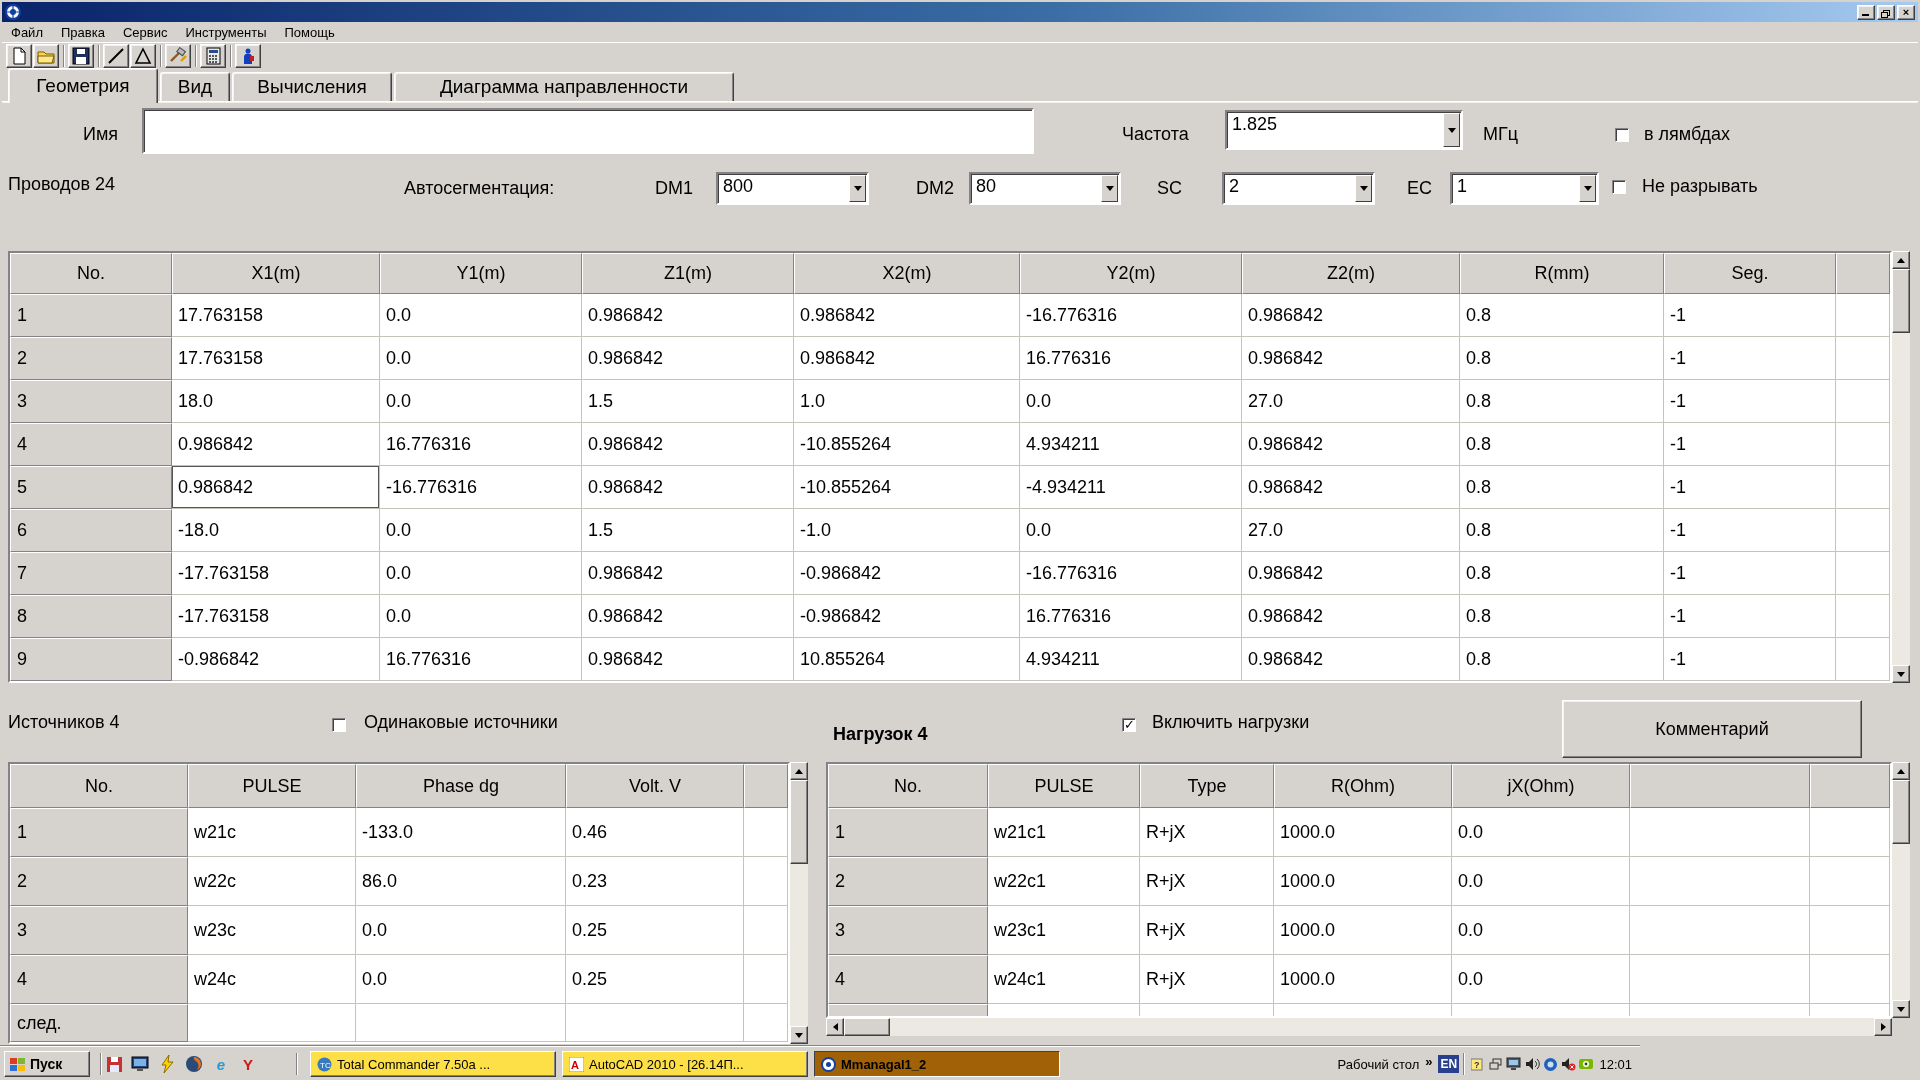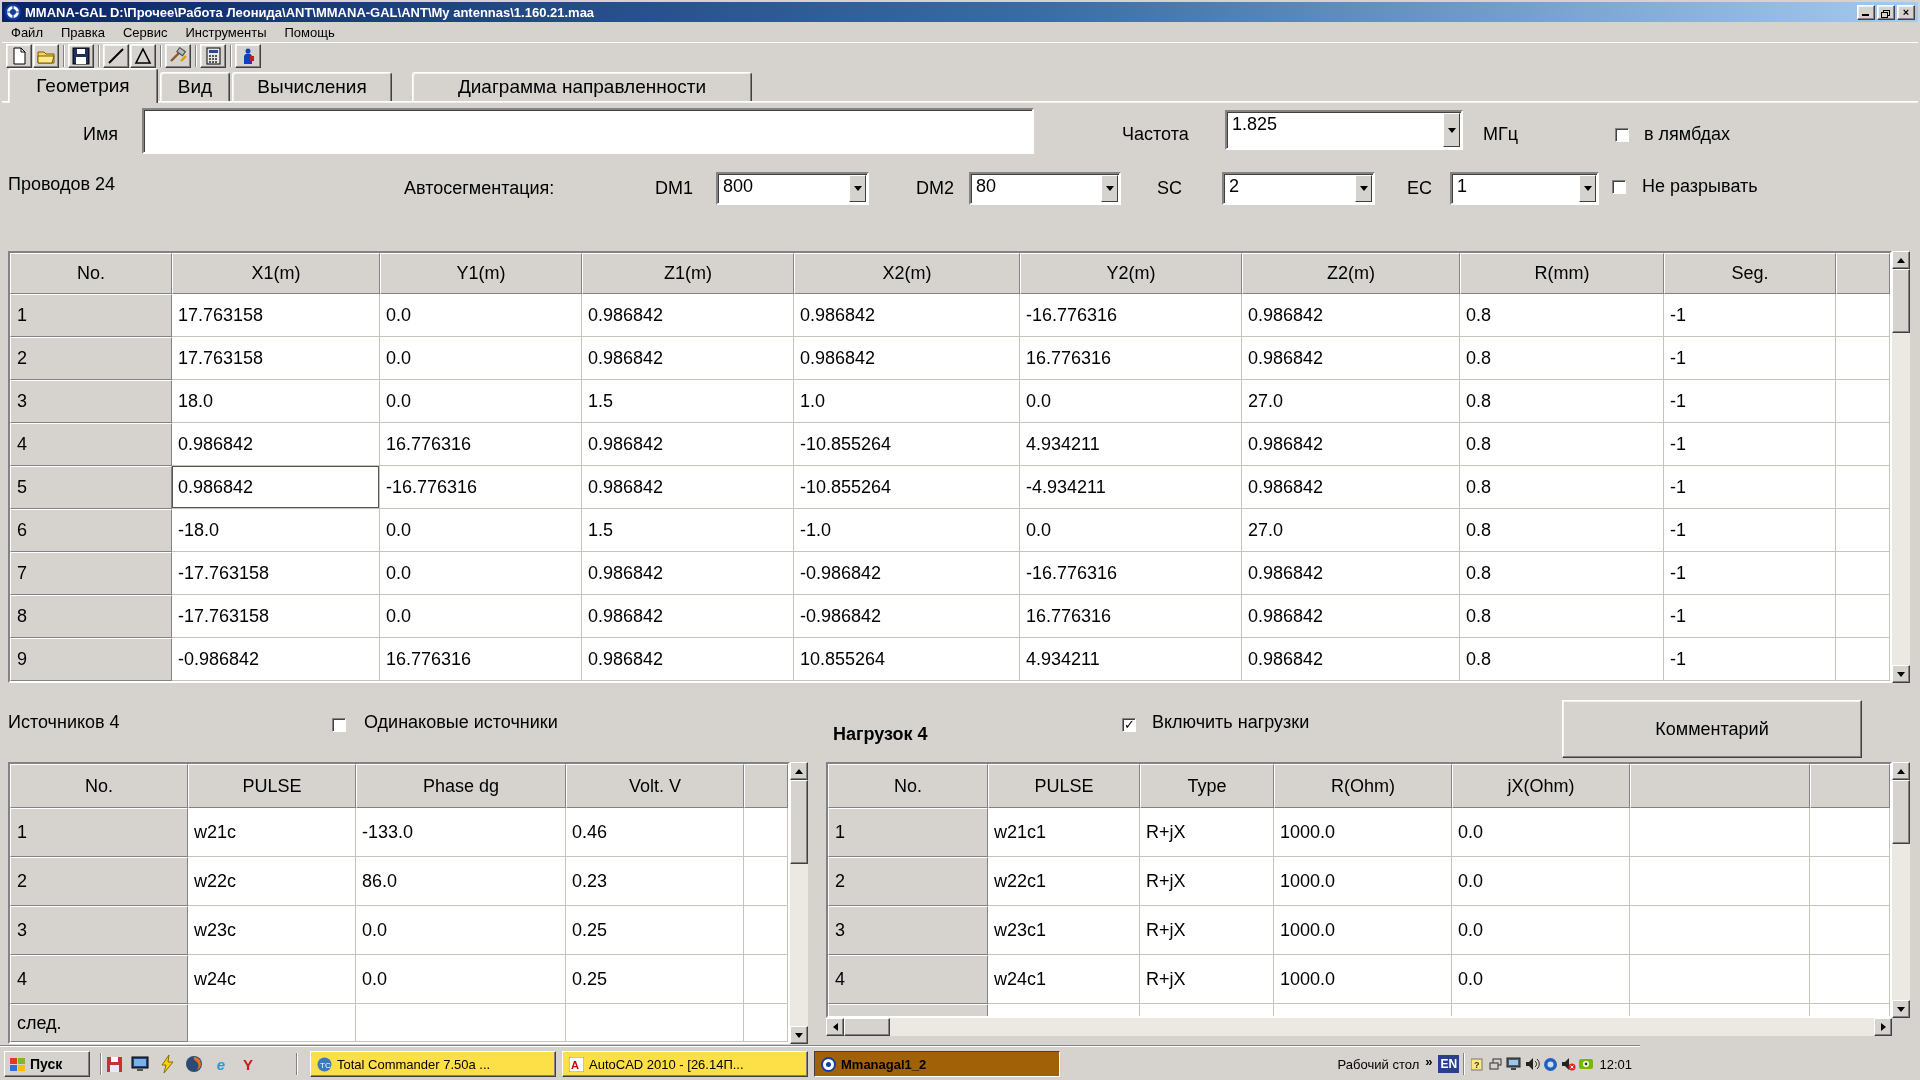--- a/index.html
+++ b/index.html
@@ -79,21 +79,20 @@
 <body>
 
 <div class="screen">
 
   <div class="titlebar">
     <svg width="16" height="16" viewBox="0 0 16 16">
         <circle cx="8" cy="8" r="7" fill="#fff" stroke="#1040a0" stroke-width="2"></circle>
         <circle cx="8" cy="8" r="3" fill="#1040a0"></circle>
         <path d="M1 8h14M8 1v14" stroke="#1040a0" stroke-width="1.2"></path>
       </svg>
-    <span class="title">MMANA-GAL D:\Прочее\Работа Леонида\ANT\MMANA-GAL\ANT\My antennas\1.160.21.maa</span>
     <span class="winbtns">
       <span class="wbtn raised">
           <span class="min-g"></span>
         </span>
       <span class="wbtn raised">
           <span class="res-g"></span>
           <span class="res-g2"></span>
         </span>
       <span class="wbtn raised">
           <span class="glyph">×</span>
@@ -180,21 +179,21 @@
   <div class="tabline"></div>
   <div class="tab active" style="left:8px;top:68px;height:35px;min-width:150px;">
       <span>Геометрия</span>
     </div>
   <div class="tab" style="left:160px;top:72px;height:29px;min-width:70px;">
       <span>Вид</span>
     </div>
   <div class="tab" style="left:232px;top:72px;height:29px;min-width:160px;">
       <span>Вычисления</span>
     </div>
-  <div class="tab" style="left:394px;top:72px;height:29px;min-width:340px;margin-left:18px;">
+  <div class="tab" style="left:394px;top:72px;height:29px;min-width:340px;">
       <span>Диаграмма направленности</span>
     </div>
 
   <span class="lbl" style="left:83px;top:124px;">Имя</span>
   <input class="txtinput" style="left: 142px; top: 108px; width: 892px; height: 46px;" value="">
   <span class="lbl" style="left:1122px;top:124px;">Частота</span>
   <div class="combo" style="left:1225px;top:110px;width:238px;height:40px;">
     <span class="val">1.825</span>
     <span class="cbtn">
         <i class="tri-d"></i>

